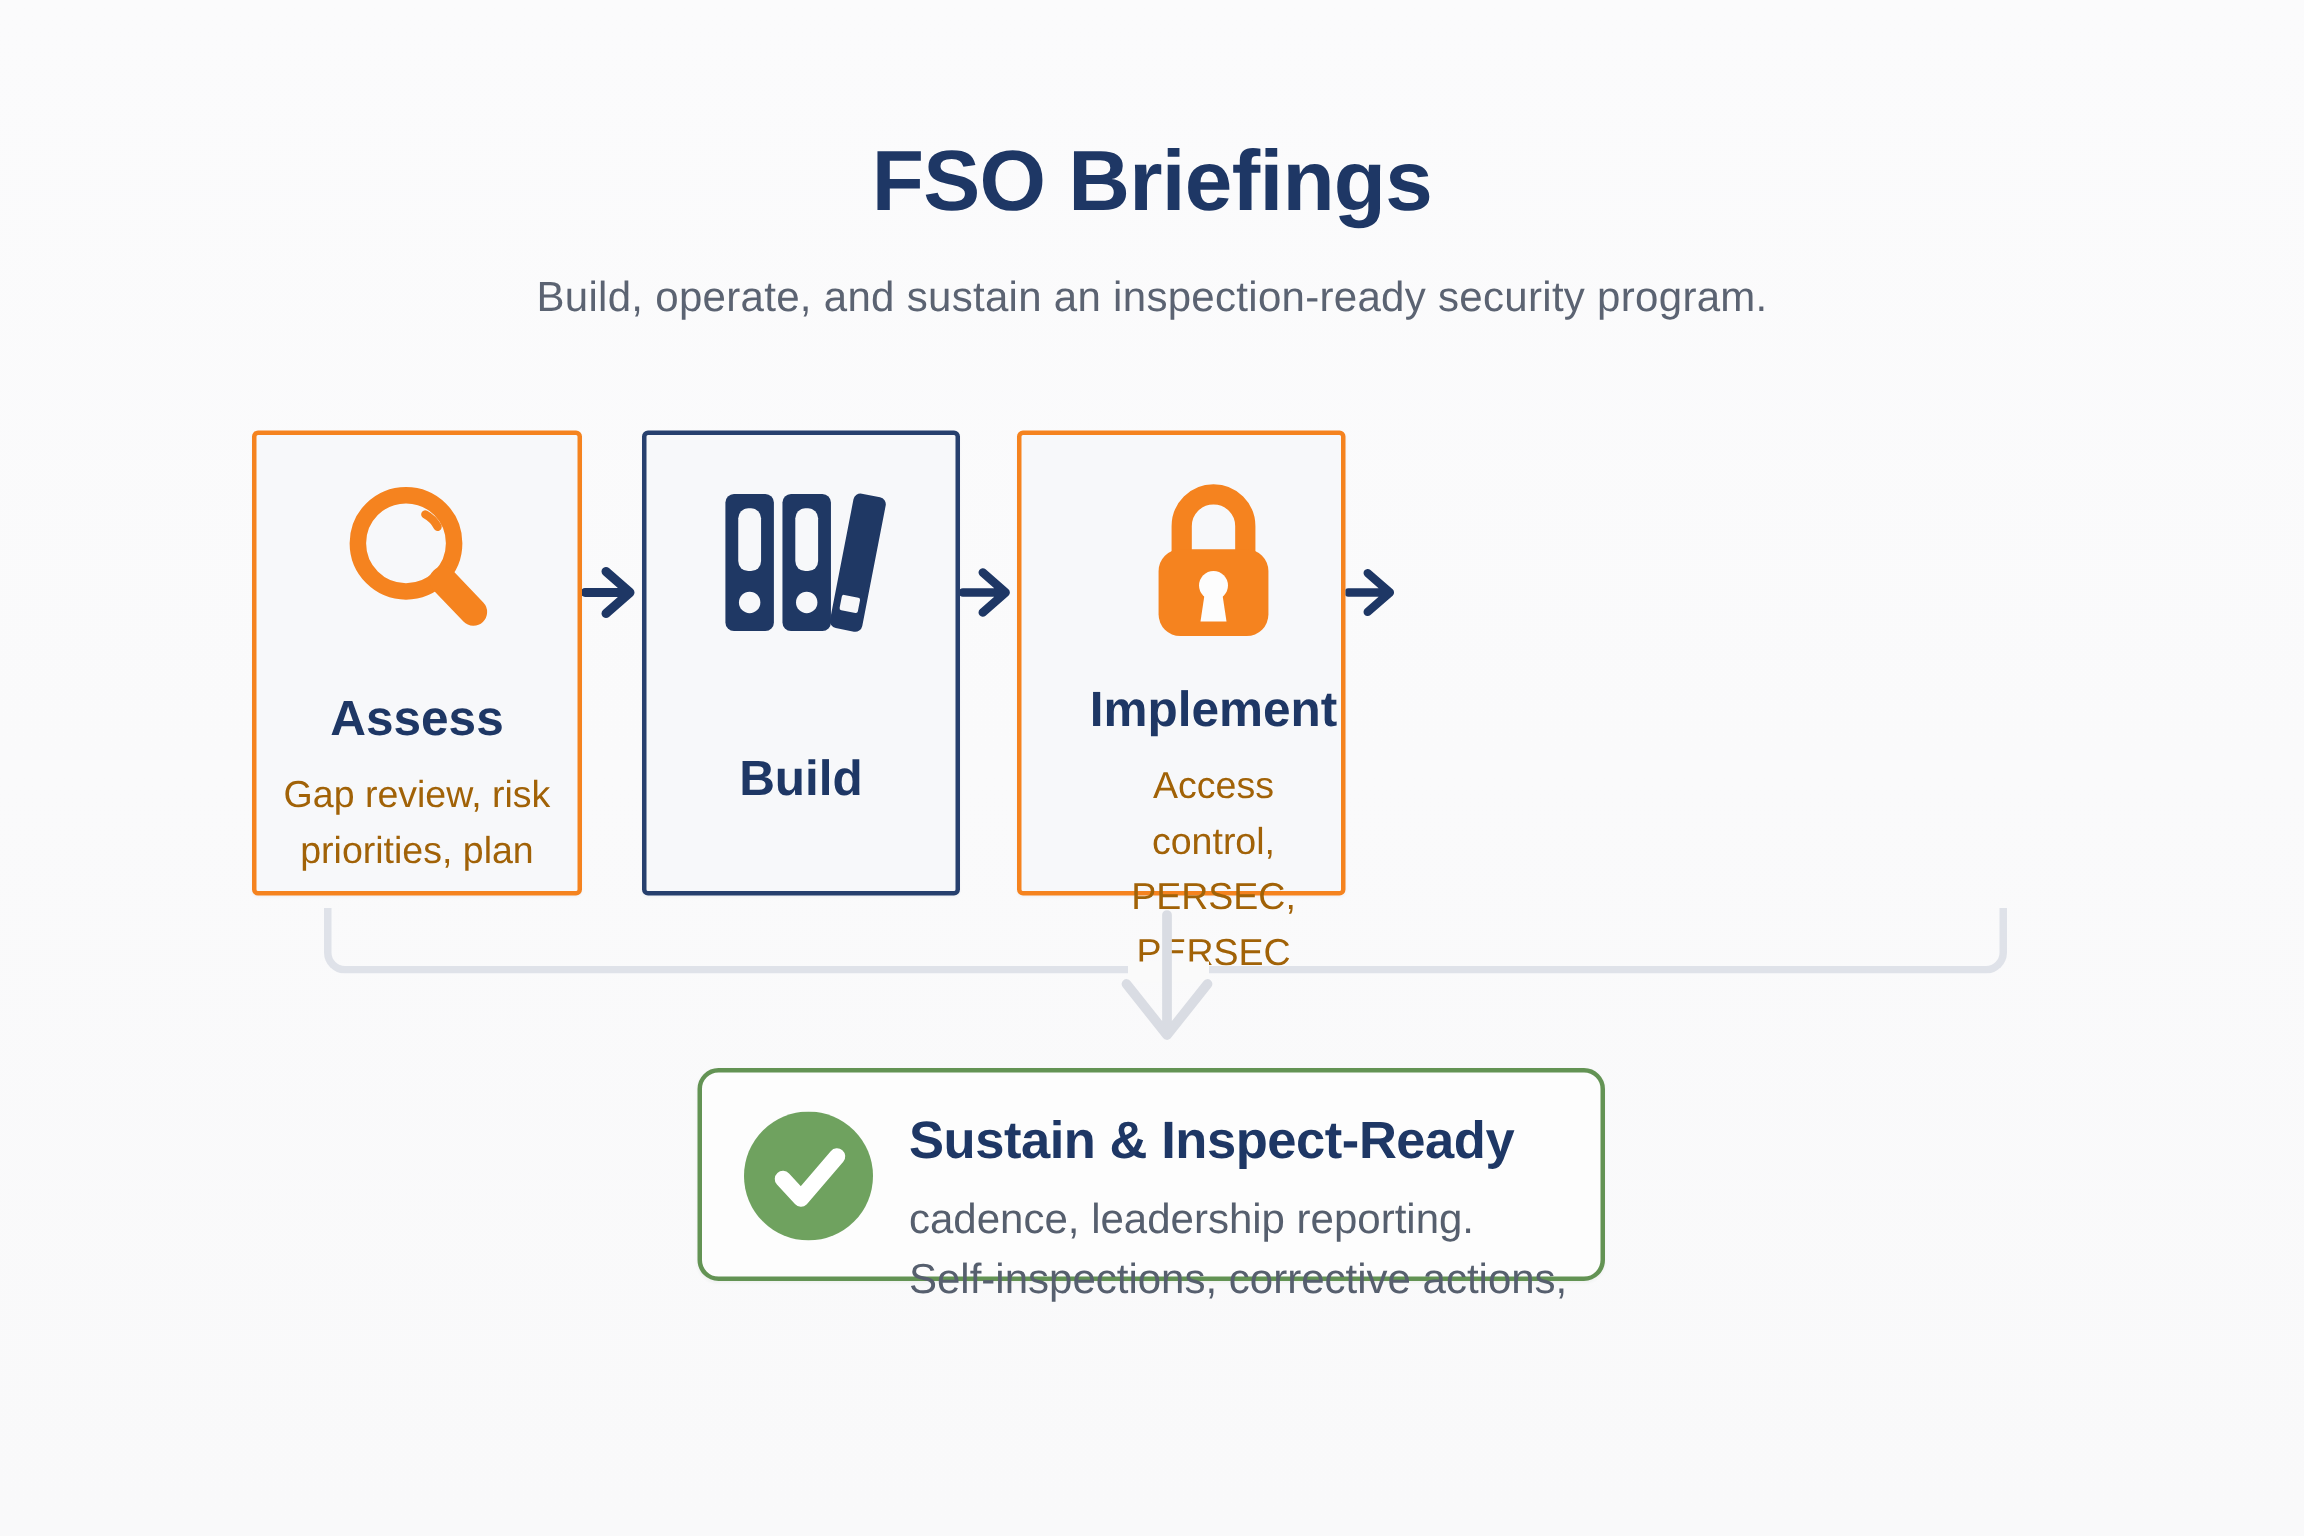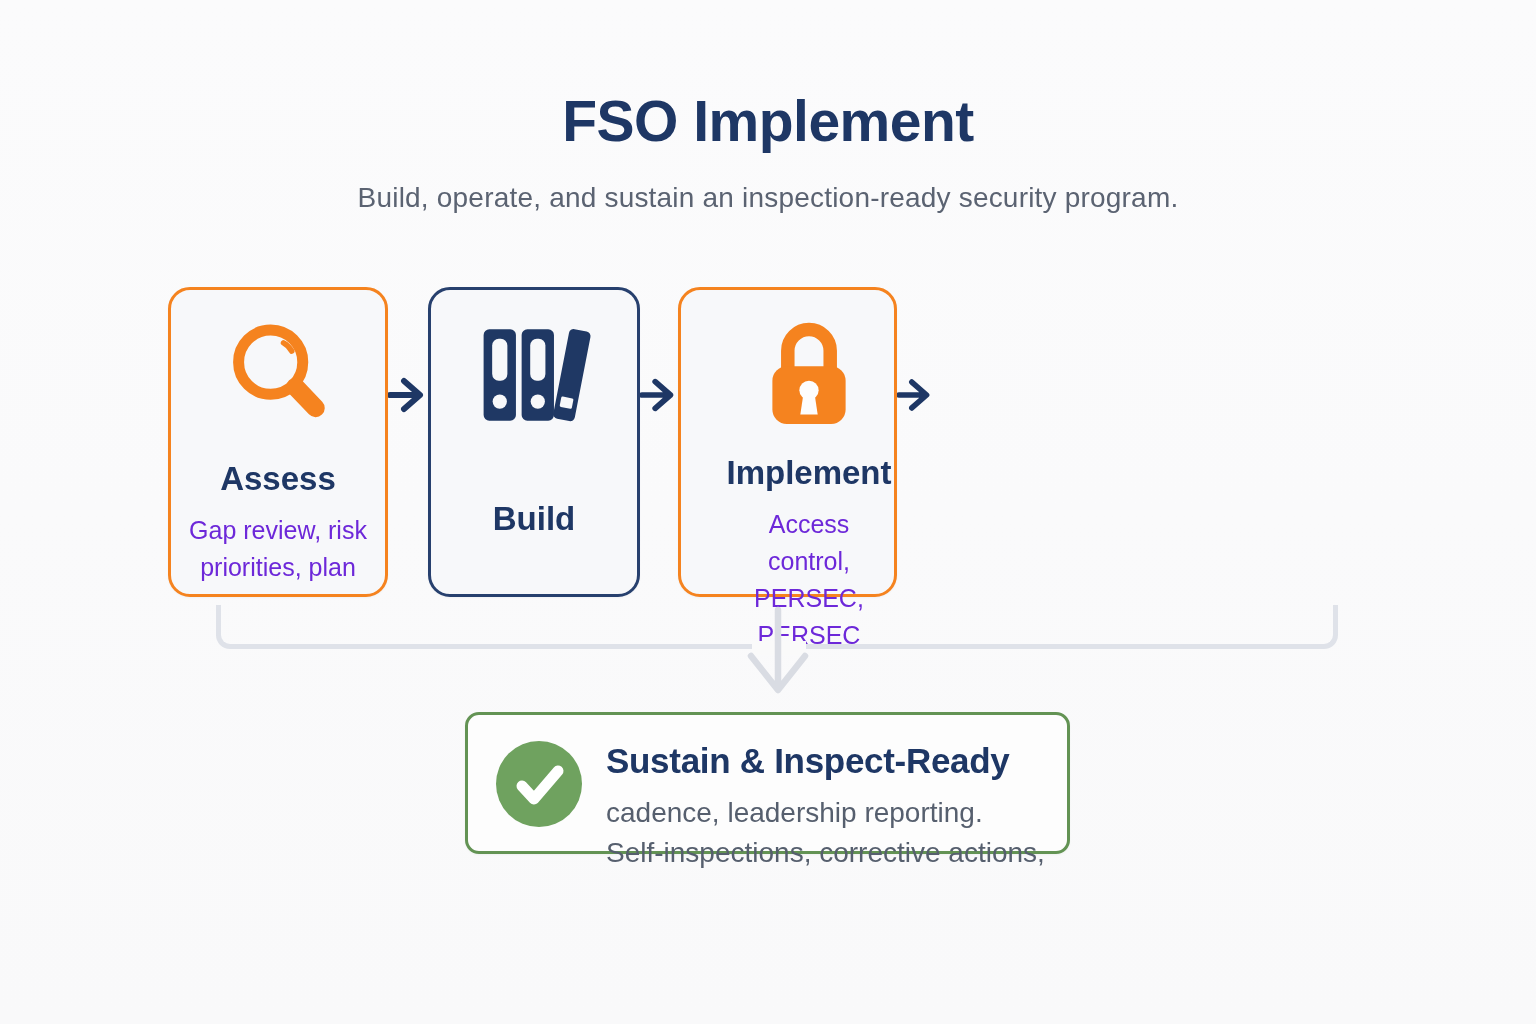--- a/index.html
+++ b/index.html
@@ -20,38 +20,38 @@
   .main-subtitle {
     margin-top:28px; font-size:28px; color:#5b6372; font-weight:400; letter-spacing:0.2px;
   }
 
   
   .steps-row {
     position:absolute; left:168px; top:287px; height:310px;
     display:flex; align-items:stretch;
   }
   .step-card {
-    height:310px; border-radius:22px; background:#f7f8fa;
+    height:310px; border-radius:4px; background:#f7f8fa;
     display:flex; flex-direction:column; align-items:center;
     padding-top:26px;
     box-shadow:0 1px 2px rgba(30,55,100,0.04);
   }
   .step-card.accent-orange { border:3px solid #f5831f; }
   .step-card.accent-navy   { border:3px solid #27406e; }
   .card-assess    { width:220px; }
   .card-build     { width:212px;gap:40px; }
   .card-implement { width:219px;padding-left:43px; }
   .card-train     { width:433px; }
 
   .step-icon-wrap { height:118px; display:flex; align-items:center; justify-content:center; }
   .step-title {
     margin-top:26px; font-size:33px; font-weight:800; color:#1e3765;
   }
   .step-desc {
-    margin-top:14px; font-size:25px; line-height:1.48; color:#6d28d9;
+    margin-top:14px; font-size:25px; line-height:1.48; color:#a16207;
     text-align:center; padding:0 14px; max-width:100%;
   }
   .card-train .step-desc { padding:0 20px; }
 
   .flow-arrow {
     align-self:flex-start;
     margin-top:88px;
     display:flex; align-items:center; justify-content:center;
   }
   .gap-a { width:40px; } .gap-b { width:38px; } .gap-c { width:37px; }
@@ -80,21 +80,21 @@
   .result-text { margin:26px 0 0 24px; }
   .result-title { font-size:35px; font-weight:800; color:#1e3765; letter-spacing:-0.3px; }
   .result-desc { margin-top:12px; font-size:28px; color:#565f6e; line-height:1.42; }
 </style>
 </head>
 <body>
 
 <div class="stage">
 
   <div class="header">
-    <div class="main-title">FSO Implement</div>
+    <div class="main-title">FSO Briefings</div>
     <div class="main-subtitle">Build, operate, and sustain an inspection-ready security program.</div>
   </div>
 
   <div class="steps-row">
 
     <div class="step-card card-assess accent-orange">
       <div class="step-icon-wrap">
         <svg width="110" height="112" viewBox="0 0 120 122">
           <circle cx="52" cy="47" r="35" fill="none" stroke="#f5831f" stroke-width="12"></circle>
           <path d="M66,26 a22,22 0 0 1 9,9" fill="none" stroke="#f5831f" stroke-width="6" stroke-linecap="round"></path>

